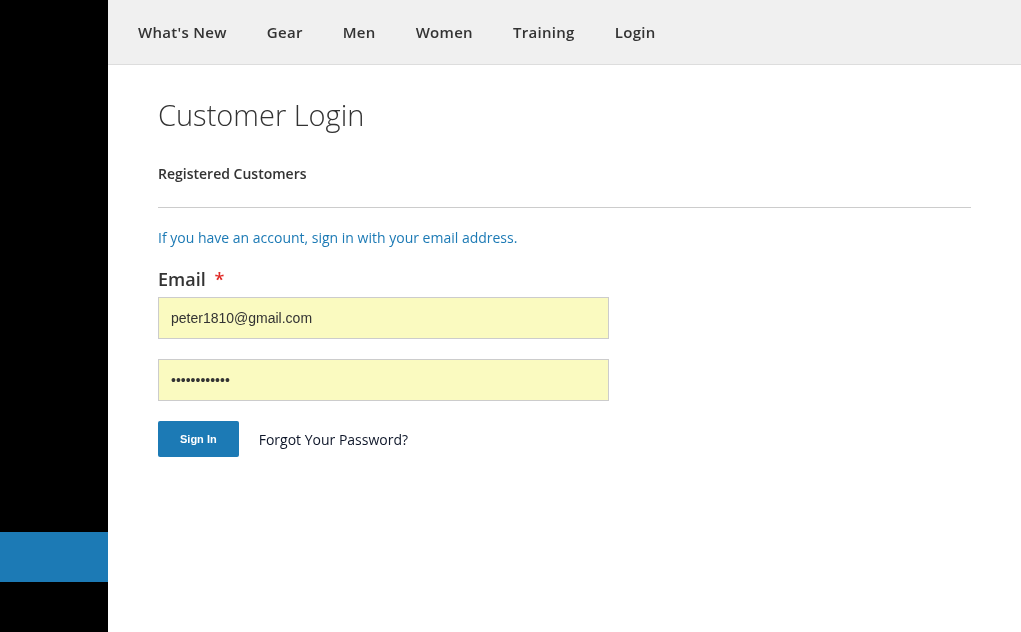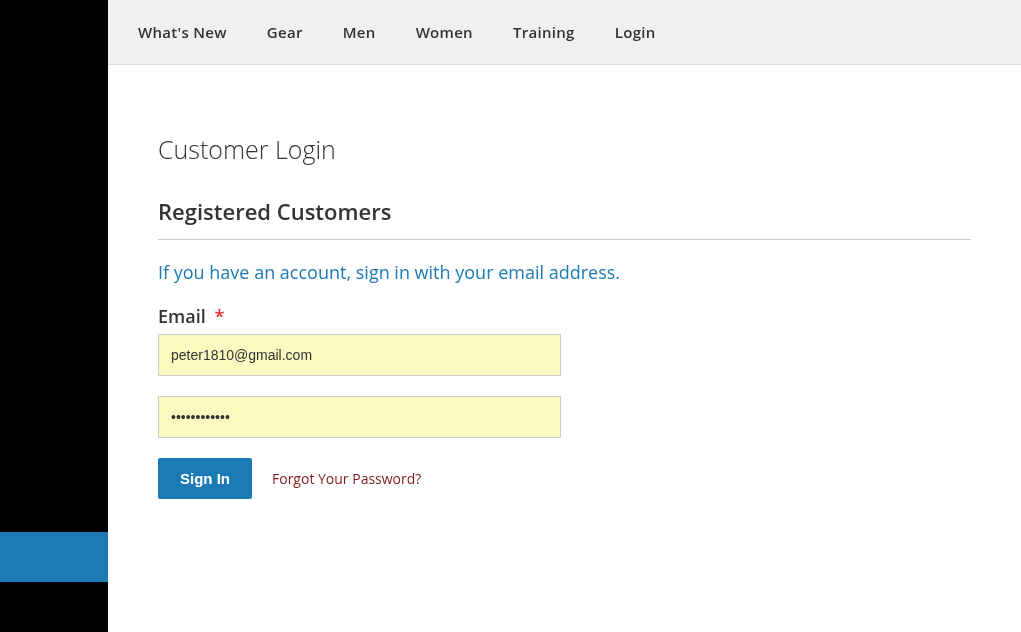--- a/index.html
+++ b/index.html
@@ -1,19 +1,18 @@
 <!DOCTYPE html>
 <html><head>
   <meta charset="utf-8">
   <style>
     * {
       margin: 0;
       padding: 0;
       box-sizing: border-box;
-      gap: 37px;
     }
 
     body {
       font-family: 'Open Sans', Arial, sans-serif;
       background: #fff;
       width: 1021px;
       height: 632px;
       overflow: hidden;
       display: flex;
       flex-direction: column;
@@ -71,42 +70,42 @@
       letter-spacing: 0.3px;
     }
 
     
     .page-content {
       padding: 30px 50px;
       flex: 1;
     }
 
     .page-title {
-      font-size: 25px;
+      font-size: 29px;
       font-weight: 300;
       color: #333;
       margin-bottom: 30px;
     }
 
     .section-title {
-      font-size: 22px;
-      font-weight: 600;
-      color: #333;
-      margin-bottom: 13px;
+      font-size: 14px;
+      font-weight: 600;
+      color: #333;
+      margin-bottom: 24px;
     }
 
     .section-divider {
       border: none;
       border-top: 1px solid #ccc;
       margin-bottom: 20px;
     }
 
     .info-text {
       color: #1c7ab5;
-      font-size: 18px;
+      font-size: 14px;
       margin-bottom: 20px;
     }
 
     .form-group {
       margin-bottom: 20px;
     }
 
     .form-label {
       display: block;
       font-size: 18px;
@@ -114,21 +113,21 @@
       color: #333;
       margin-bottom: 6px;
     }
 
     .required-asterisk {
       color: #e02b27;
       margin-left: 4px;
     }
 
     .form-input {
-      width: 403px;
+      width: 451px;
       height: 42px;
       padding: 8px 12px;
       border: 1px solid #ccc;
       background-color: #fafac0;
       font-size: 14px;
       color: #333;
       outline: none;
     }
 
     .form-actions {
@@ -137,28 +136,28 @@
       gap: 20px;
       margin-bottom: 25px;
       margin-top: 10px;
     }
 
     .sign-in-button {
       background: #1c7ab5;
       color: #fff;
       border: none;
       padding: 12px 22px;
-      font-size: 15px;
+      font-size: 11px;
       font-weight: 600;
       cursor: pointer;
       border-radius: 2px;
     }
 
     .forgot-password-link {
-      color: #7f1d1d;
+      color: #0f172a;
       text-decoration: none;
       font-size: 14px;
     }
 
     .required-note {
       color: #e02b27;
       font-size: 13px;
     }
   </style>
 </head>

